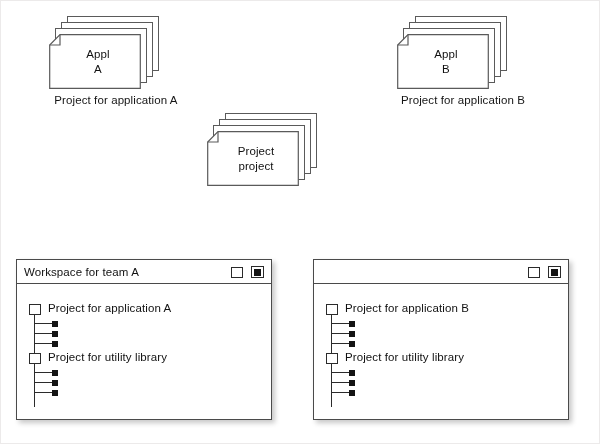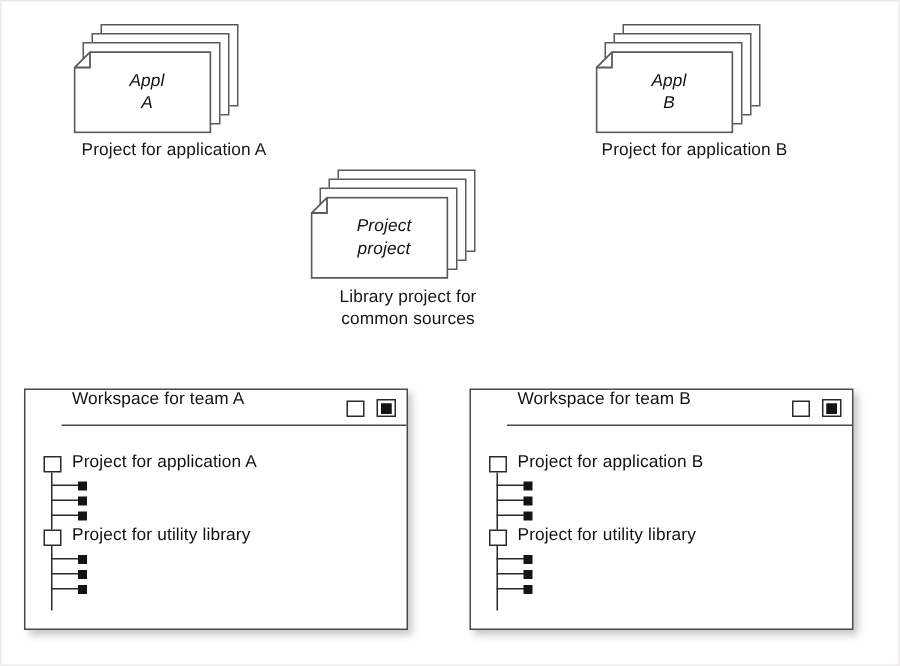--- a/index.html
+++ b/index.html
@@ -23,21 +23,21 @@
     position:absolute;
     box-sizing:border-box;
     background:#ffffff;
     border:1px solid #5a5a5a;
     width:92px;height:55px;
   }
   .sheet.s4{left:18px;top:0px;}
   .sheet.s3{left:12px;top:6px;}
   .sheet.s2{left:6px;top:12px;}
   
-  .front-wrap{position:absolute;left:0px;top:18px;width:92px;height:55px;font-style:italic;}
+  .front-wrap{position:absolute;left:0px;top:18px;width:92px;height:55px;}
   .front-wrap svg{display:block;width:92px;height:55px;}
   .sheet-label{
     position:absolute;
     left:0;top:0;width:92px;height:55px;
     display:flex;flex-direction:column;
     align-items:center;justify-content:center;
     font-size:11.5px;color:#111;
     line-height:1.25;
     text-align:center;
     letter-spacing:.1px;
@@ -70,23 +70,22 @@
     box-sizing:border-box;
     background:#ffffff;
     border:1px solid #4a4a4a;
     box-shadow:3px 3px 5px rgba(0,0,0,.22);
   }
   .win-title{
     position:relative;
     box-sizing:border-box;
     height:24px;
     border-bottom:1px solid #4a4a4a;
-    display:flex;align-items:flex-start;
+    display:flex;align-items:center;
     padding:0 7px;
-    margin-left:24px;
   }
   .win-title-text{
     font-size:11.5px;color:#111;
     letter-spacing:.1px;
   }
   .win-buttons{
     position:absolute;right:7px;top:0;height:24px;
     display:flex;align-items:center;gap:8px;
   }
   .btn-max{
@@ -197,22 +196,20 @@
       <svg viewBox="0 0 92 55" xmlns="http://www.w3.org/2000/svg">
         <path d="M11 0.7 L91.3 0.7 L91.3 54.3 L0.7 54.3 L0.7 11 Z" fill="#ffffff" stroke="#5a5a5a" stroke-width="1.2"></path>
         <path d="M11 0.7 L11 11 L0.7 11" fill="none" stroke="#5a5a5a" stroke-width="1.2"></path>
       </svg>
       <div class="sheet-label">
         <span>Project</span>
         <span>project</span>
       </div>
     </div>
   </div>
-  <div class="caption" style="left:181px;top:190px;width:180px;">Library project for
-common sources</div>
 
   <div class="window" style="left:15px;top:258px;width:256px;height:161px;">
     <div class="win-title">
       <span class="win-title-text">Workspace for team A</span>
       <div class="win-buttons">
         <div class="btn-max"></div>
         <div class="btn-restore">
             <i></i>
           </div>
       </div>
@@ -241,21 +238,20 @@
         <div class="leaf" style="left:23px;top:26.5px;"></div>
         <div class="branch" style="top:39px;"></div>
         <div class="leaf" style="left:23px;top:36.5px;"></div>
       </div>
 
     </div>
   </div>
 
   <div class="window" style="left:312px;top:258px;width:256px;height:161px;">
     <div class="win-title">
-      <span class="win-title-text">Workspace for team B</span>
       <div class="win-buttons">
         <div class="btn-max"></div>
         <div class="btn-restore">
             <i></i>
           </div>
       </div>
     </div>
     <div class="win-body">
 
       <div class="tree-group" style="left:12px;top:20px;">

